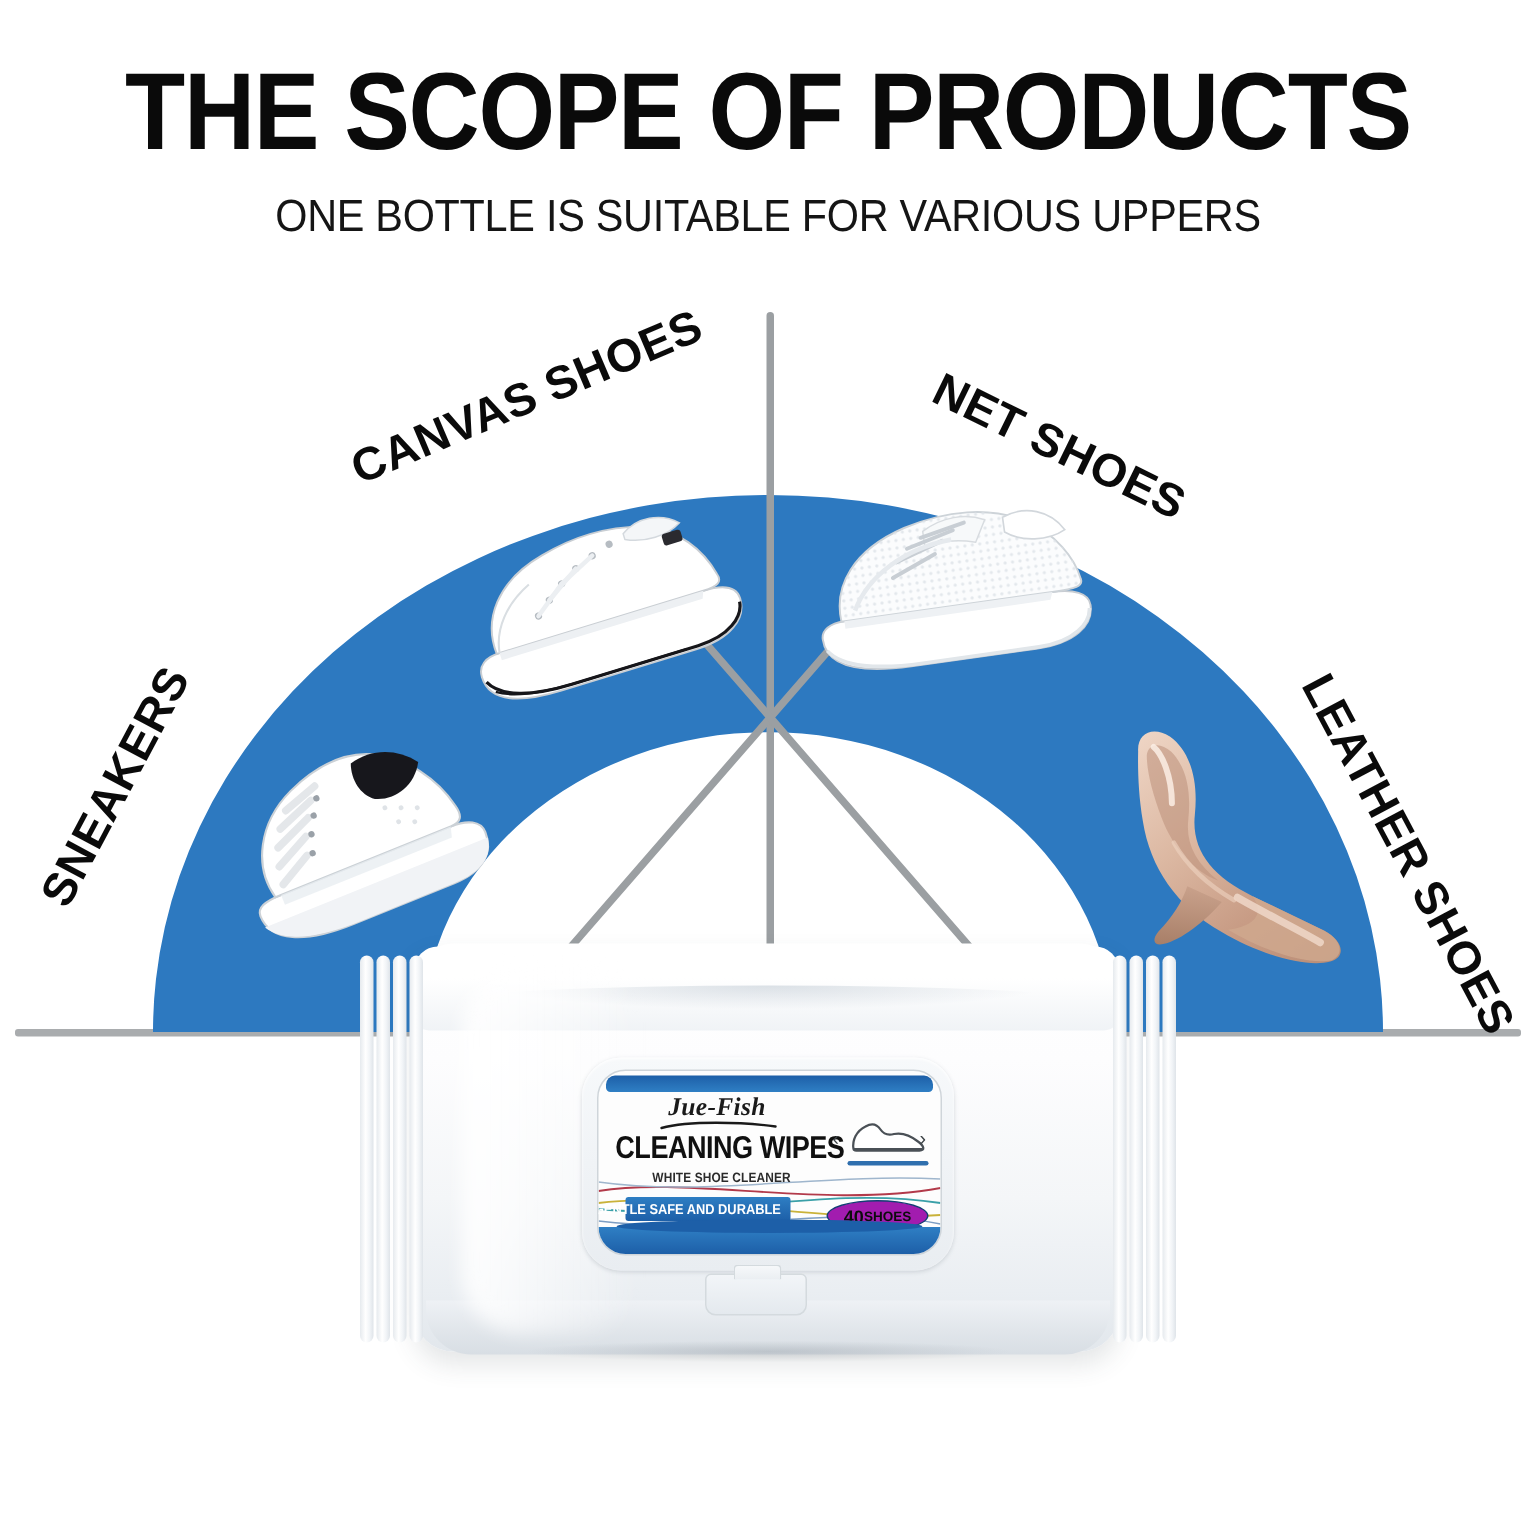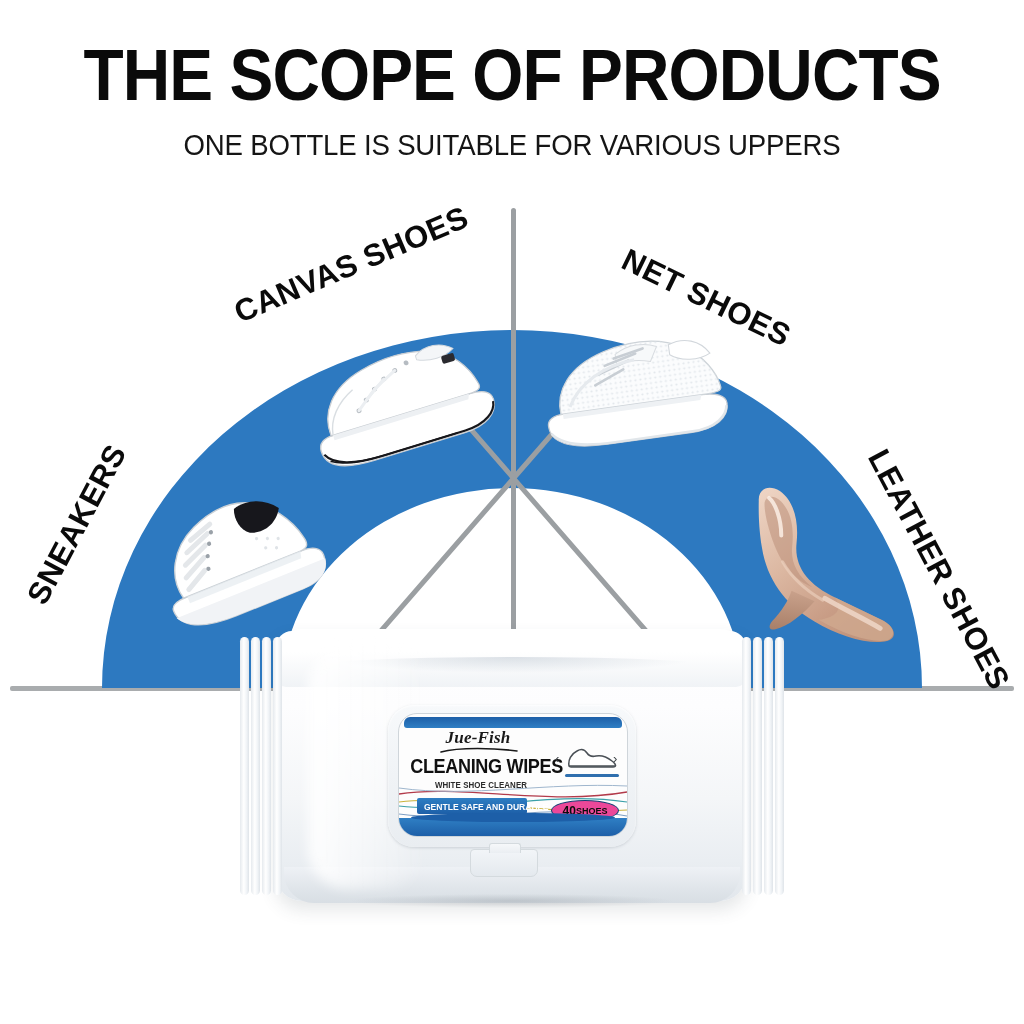--- a/index.html
+++ b/index.html
@@ -124,29 +124,29 @@
   }
   .subname{
     position:absolute;left:0;top:66px;width:164px;text-align:center;
     font-family:"Liberation Sans", sans-serif;font-weight:bold;
     font-size:9px;color:#2b2b2b;letter-spacing:.1px;
     transform:scaleX(.88);transform-origin:50% 50%;white-space:nowrap;
   }
   .tagline{
     position:absolute;left:18px;top:84px;width:110px;height:16px;
     background:linear-gradient(180deg,#2e7ec3,#1d5fa8);
-    border-radius:2px;display:flex;align-items:center;justify-content:flex-start;
+    border-radius:2px;display:flex;align-items:center;justify-content:flex-end;
   }
   .tagline span{
     font-family:"Liberation Sans", sans-serif;font-weight:bold;font-size:9.5px;
     color:#fff;letter-spacing:0;transform:scaleX(.9);white-space:nowrap;
   }
   .pieces{
     position:absolute;left:152px;top:86px;width:66px;height:19px;
-    border:1.4px solid #123f73;border-radius:50%;background:#ec4899;
+    border:1.4px solid #123f73;border-radius:50%;background:#a21caf;
     display:flex;align-items:center;justify-content:center;
   }
   .pieces .num{font-family:"Liberation Sans",sans-serif;font-weight:bold;font-size:12px;color:#0c0c0c;}
   .pieces .unit{font-family:"Liberation Sans",sans-serif;font-weight:bold;font-size:9px;color:#0c0c0c;}
 
   .shoe-icon{position:absolute;left:166px;top:28px;width:54px;height:30px;}
   .icon-arrow{
     position:absolute;font-size:13px;color:#3c4246;font-family:"Liberation Sans",sans-serif;
   }
   .icon-arrow.left{left:156px;top:37px;}

